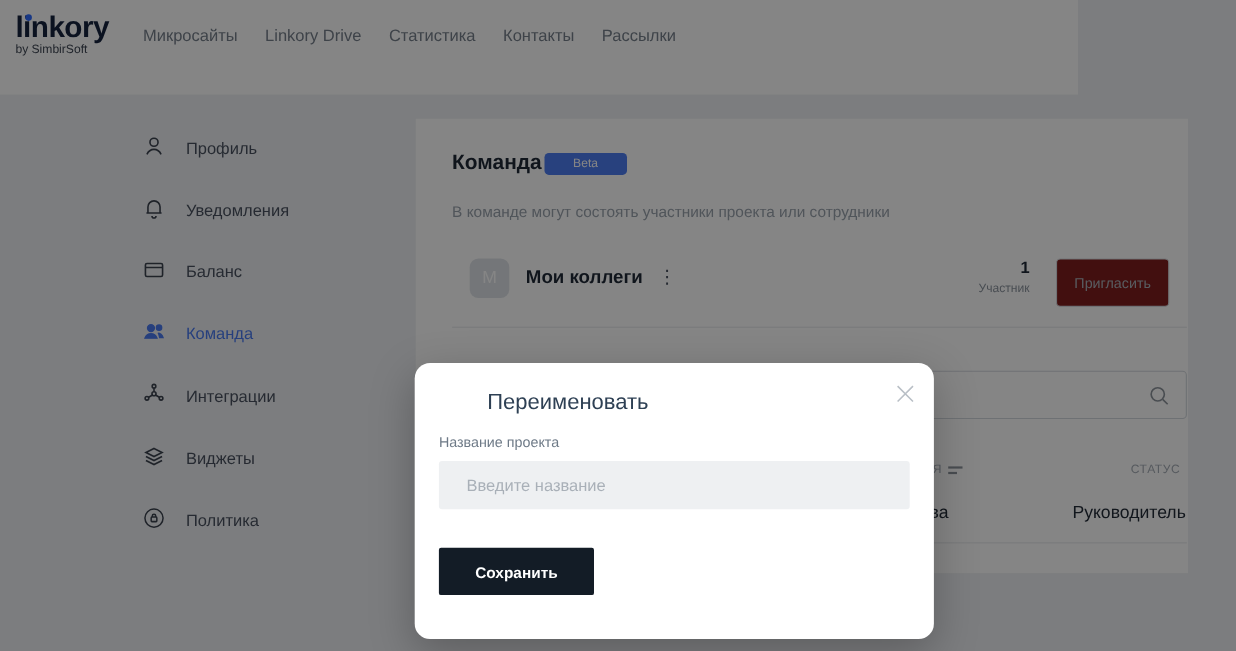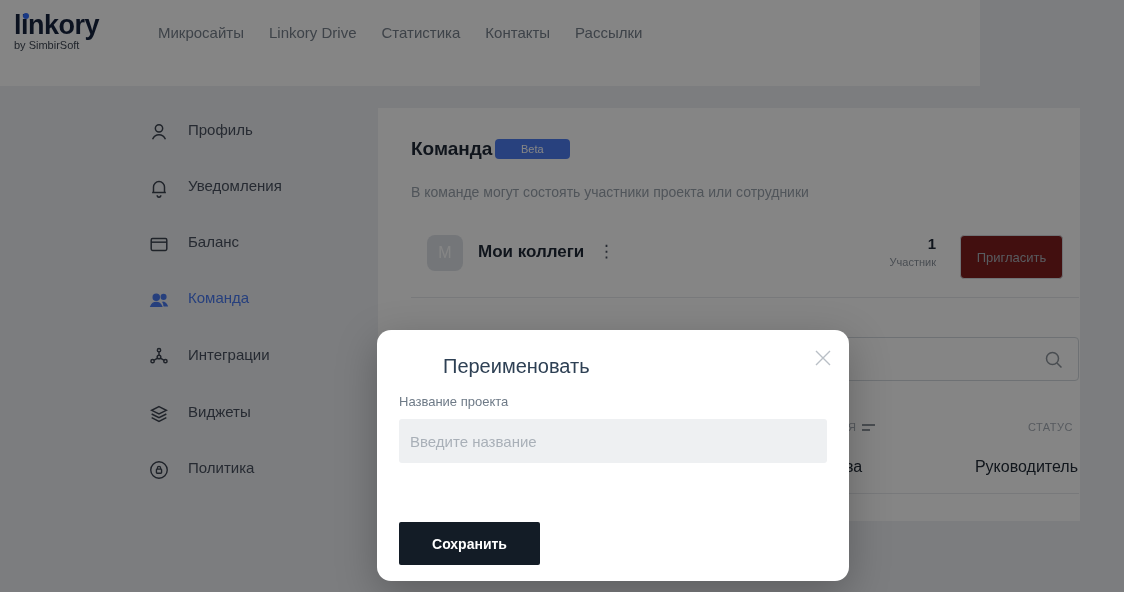--- a/index.html
+++ b/index.html
@@ -7,25 +7,25 @@
   body { font-family:"Liberation Sans", sans-serif; }
   .stage{ position:relative; width:1124px; height:592px; margin:0 auto;
           background:#eef0f3; overflow:hidden; }
 
   
   .topbar{ position:absolute; left:0; top:0; width:980px; height:86px; background:#ffffff; }
   .logo-wrap{ position:absolute; left:14px; top:9px; }
   .logo-text{ font-size:27px; font-weight:bold; letter-spacing:-0.5px; color:#16233f; position:relative; line-height:1.2;}
   .logo-dot{ position:absolute; left:9px; top:4px; width:6px; height:6px; border-radius:50%; background:#2f6bff; }
   .logo-sub{ font-size:11px; color:#3f4754; margin-top:-2px; }
-  .nav{ position:absolute; left:158px; top:0; height:64px; display:flex; align-items:center; gap:25px; }
+  .nav{ position:absolute; left:130px; top:0; height:64px; display:flex; align-items:center; gap:25px; }
   .nav-item{ font-size:15px; color:#77808c; cursor:pointer; white-space:nowrap; }
 
   
-  .side-item{ position:absolute; left:148px; height:28px; display:flex; align-items:flex-start; gap:18px; cursor:pointer; }
+  .side-item{ position:absolute; left:129px; height:28px; display:flex; align-items:center; gap:18px; cursor:pointer; }
   .side-item svg{ width:22px; height:22px; flex:0 0 22px; }
   .side-label{ font-size:15px; color:#4a5260; }
   .side-item.active .side-label{ color:#4a7af0; }
 
   
   .card{ position:absolute; left:378px; top:108px; width:702px; height:413px; background:#ffffff; }
   .page-title{ position:absolute; left:33px; top:30px; font-size:19px; font-weight:bold; color:#1f2937; }
   .beta-badge{ position:absolute; left:117px; top:31px; background:#4d7df2; color:#fff; font-size:11px;
                padding:4px 26px; border-radius:4px; }
   .subtitle{ position:absolute; left:33px; top:76px; font-size:14px; color:#9aa3ad; }
@@ -56,26 +56,26 @@
   .td-status{ position:absolute; right:2px; top:350px; font-size:16px; color:#232c38; }
 
   
   .backdrop{ position:absolute; inset:0; background:rgba(0,0,0,0.48); z-index:50; }
   .modal{ position:absolute; left:377px; top:330px; width:472px; height:251px; background:#ffffff;
           border-radius:14px; z-index:100; box-shadow:0 12px 40px rgba(0,0,0,0.25); }
   .modal-title{ position:absolute; left:22px; top:25px; font-size:20px; font-weight:500; color:#2e4054;margin-left:44px; }
   .modal-close{ position:absolute; right:16px; top:18px; width:20px; height:20px; cursor:pointer; }
   .field-label{ position:absolute; left:22px; top:64px; font-size:13px; color:#6e7a87; }
   .name-input{ position:absolute; left:22px; top:89px; width:428px; height:44px; background:#eef0f2;
-               border:none; border-radius:3px; outline:none; padding:0 16px 0 11px; font-size:15px;
+               border:none; border-radius:3px; outline:none; padding:0 16px 0 25px; font-size:15px;
                color:#2e4054; font-family:"Liberation Sans", sans-serif; }
   .name-input::placeholder{ color:#a9b0b8; opacity:1; }
   .save-btn{ position:absolute; left:22px; top:168px; width:141px; height:43px; background:#131c26;
              color:#ffffff; border:none; border-radius:2px; font-size:14px; font-weight:bold;
-             cursor:pointer; font-family:"Liberation Sans", sans-serif;margin-top:24px; }
+             cursor:pointer; font-family:"Liberation Sans", sans-serif; }
 </style>
 </head>
 <body>
 
 <div class="stage">
 
   <div class="topbar">
     <div class="logo-wrap">
       <div class="logo-text">linkory</div>
       <span class="logo-dot"></span>

